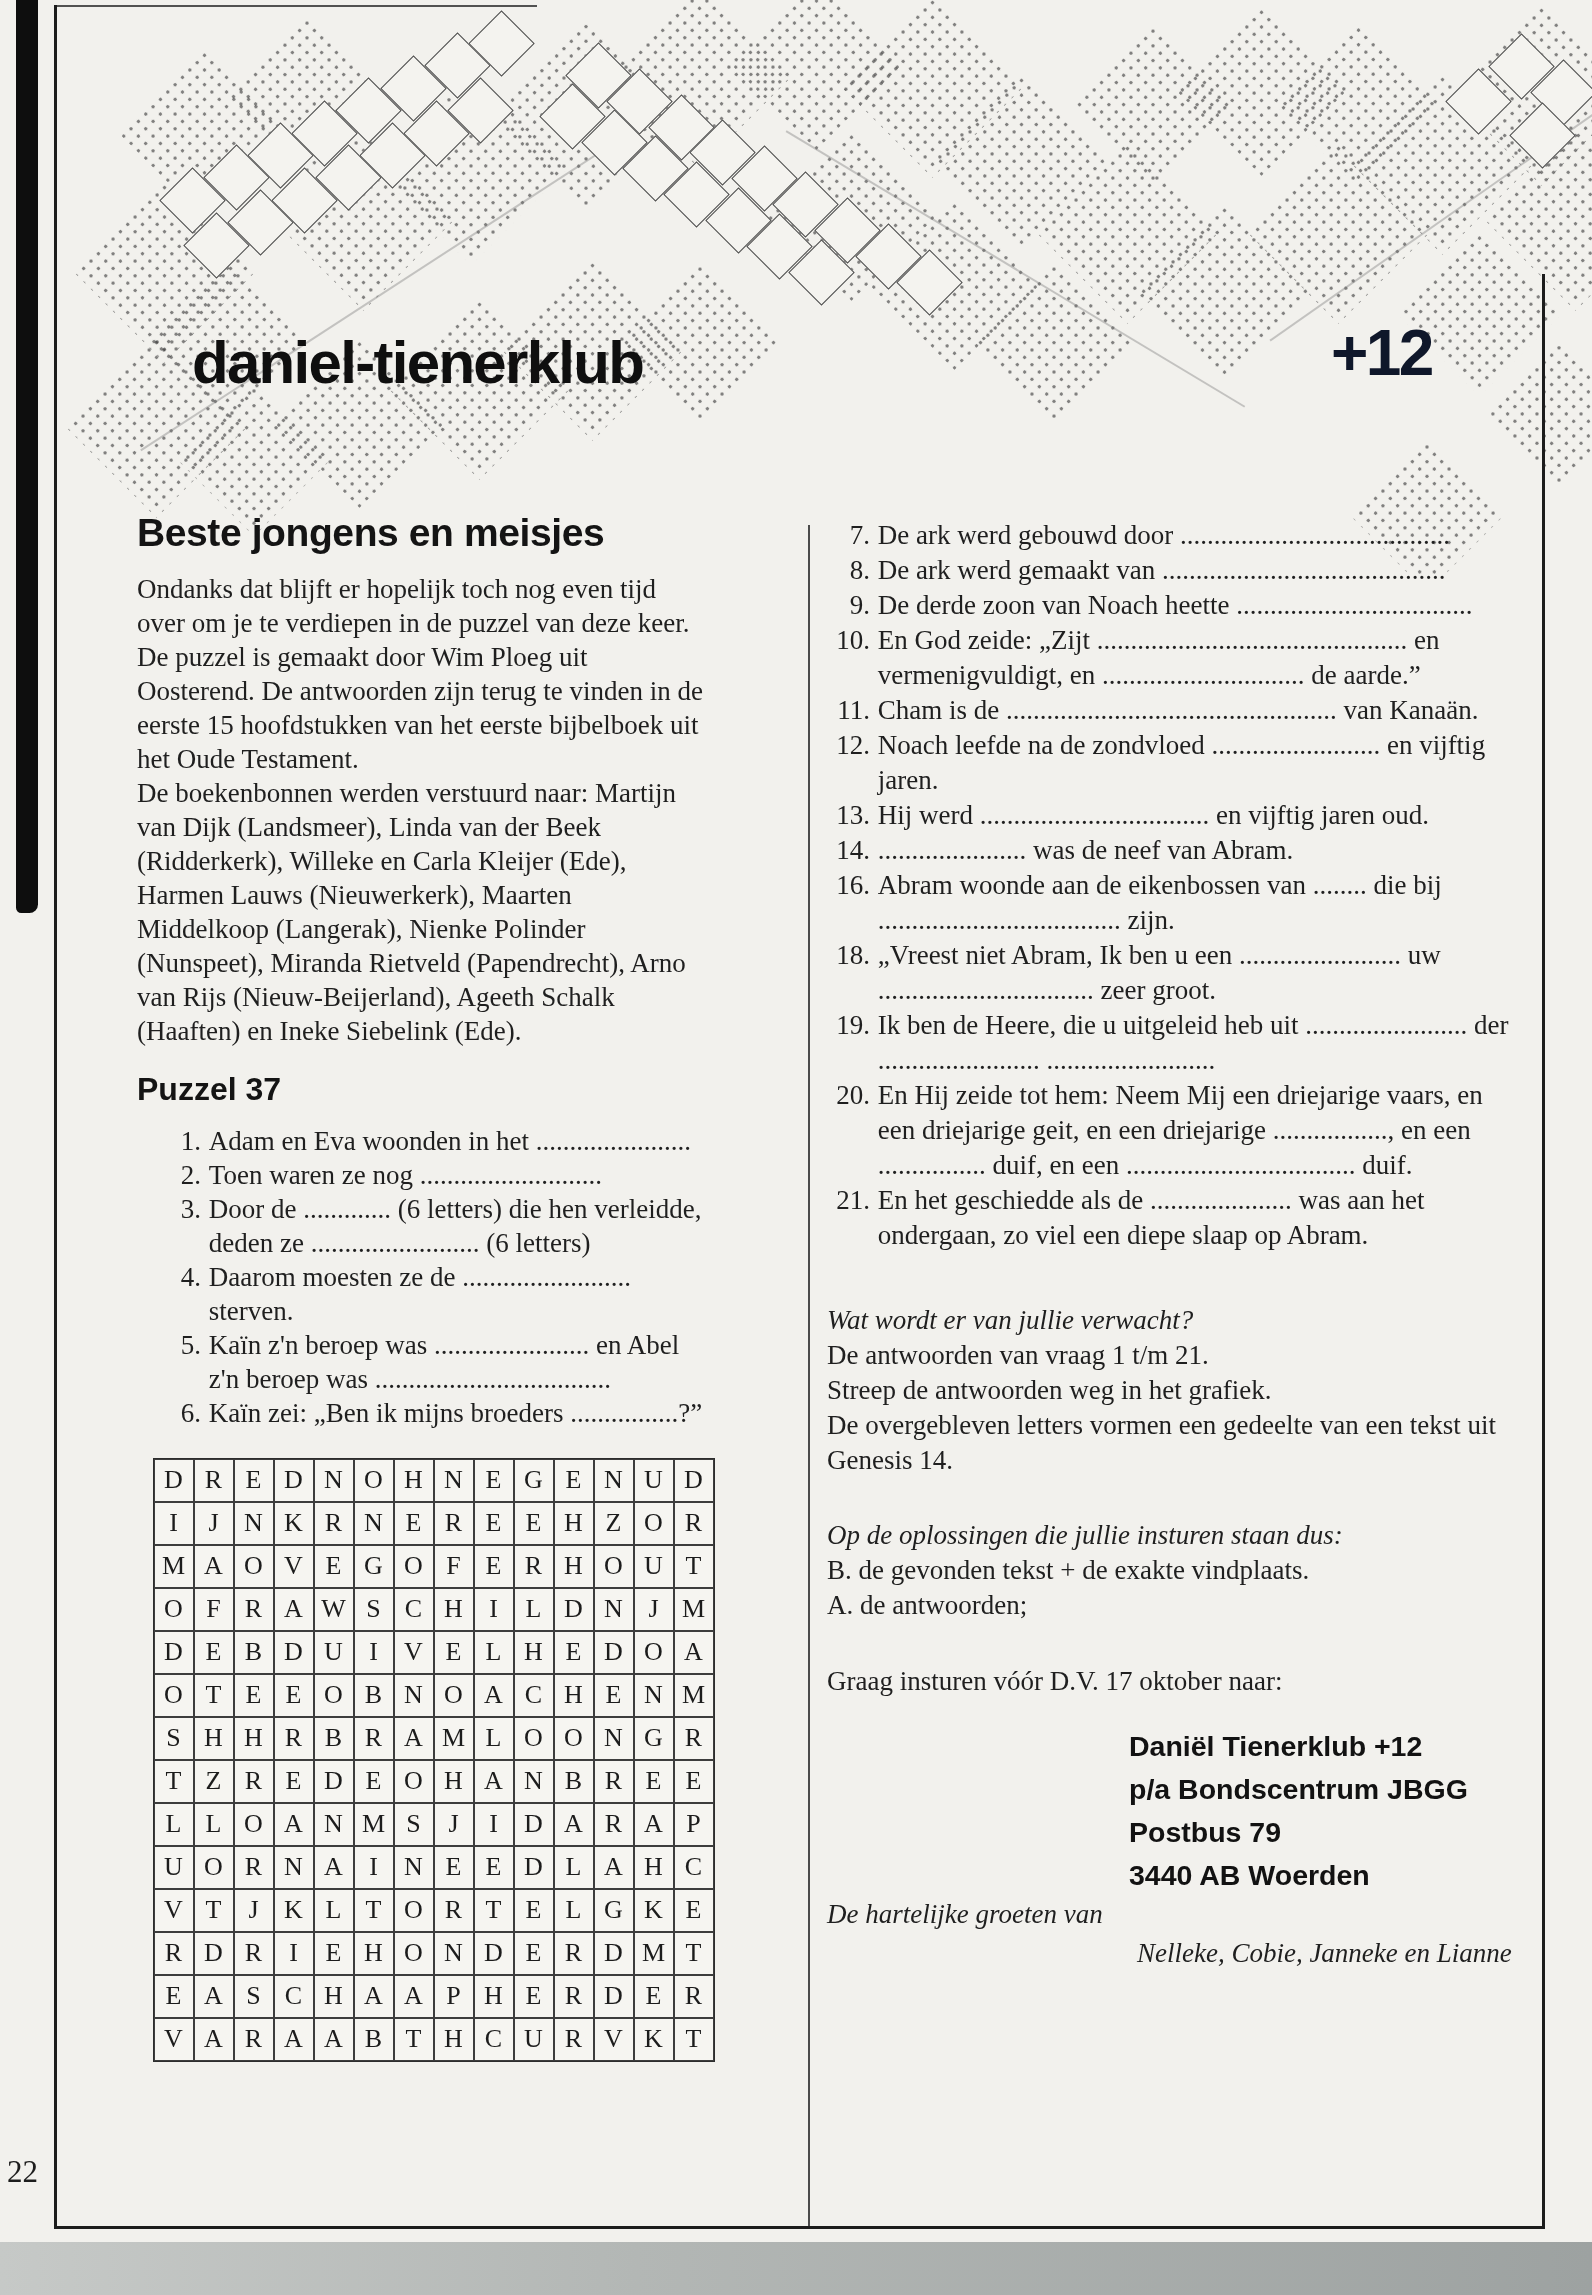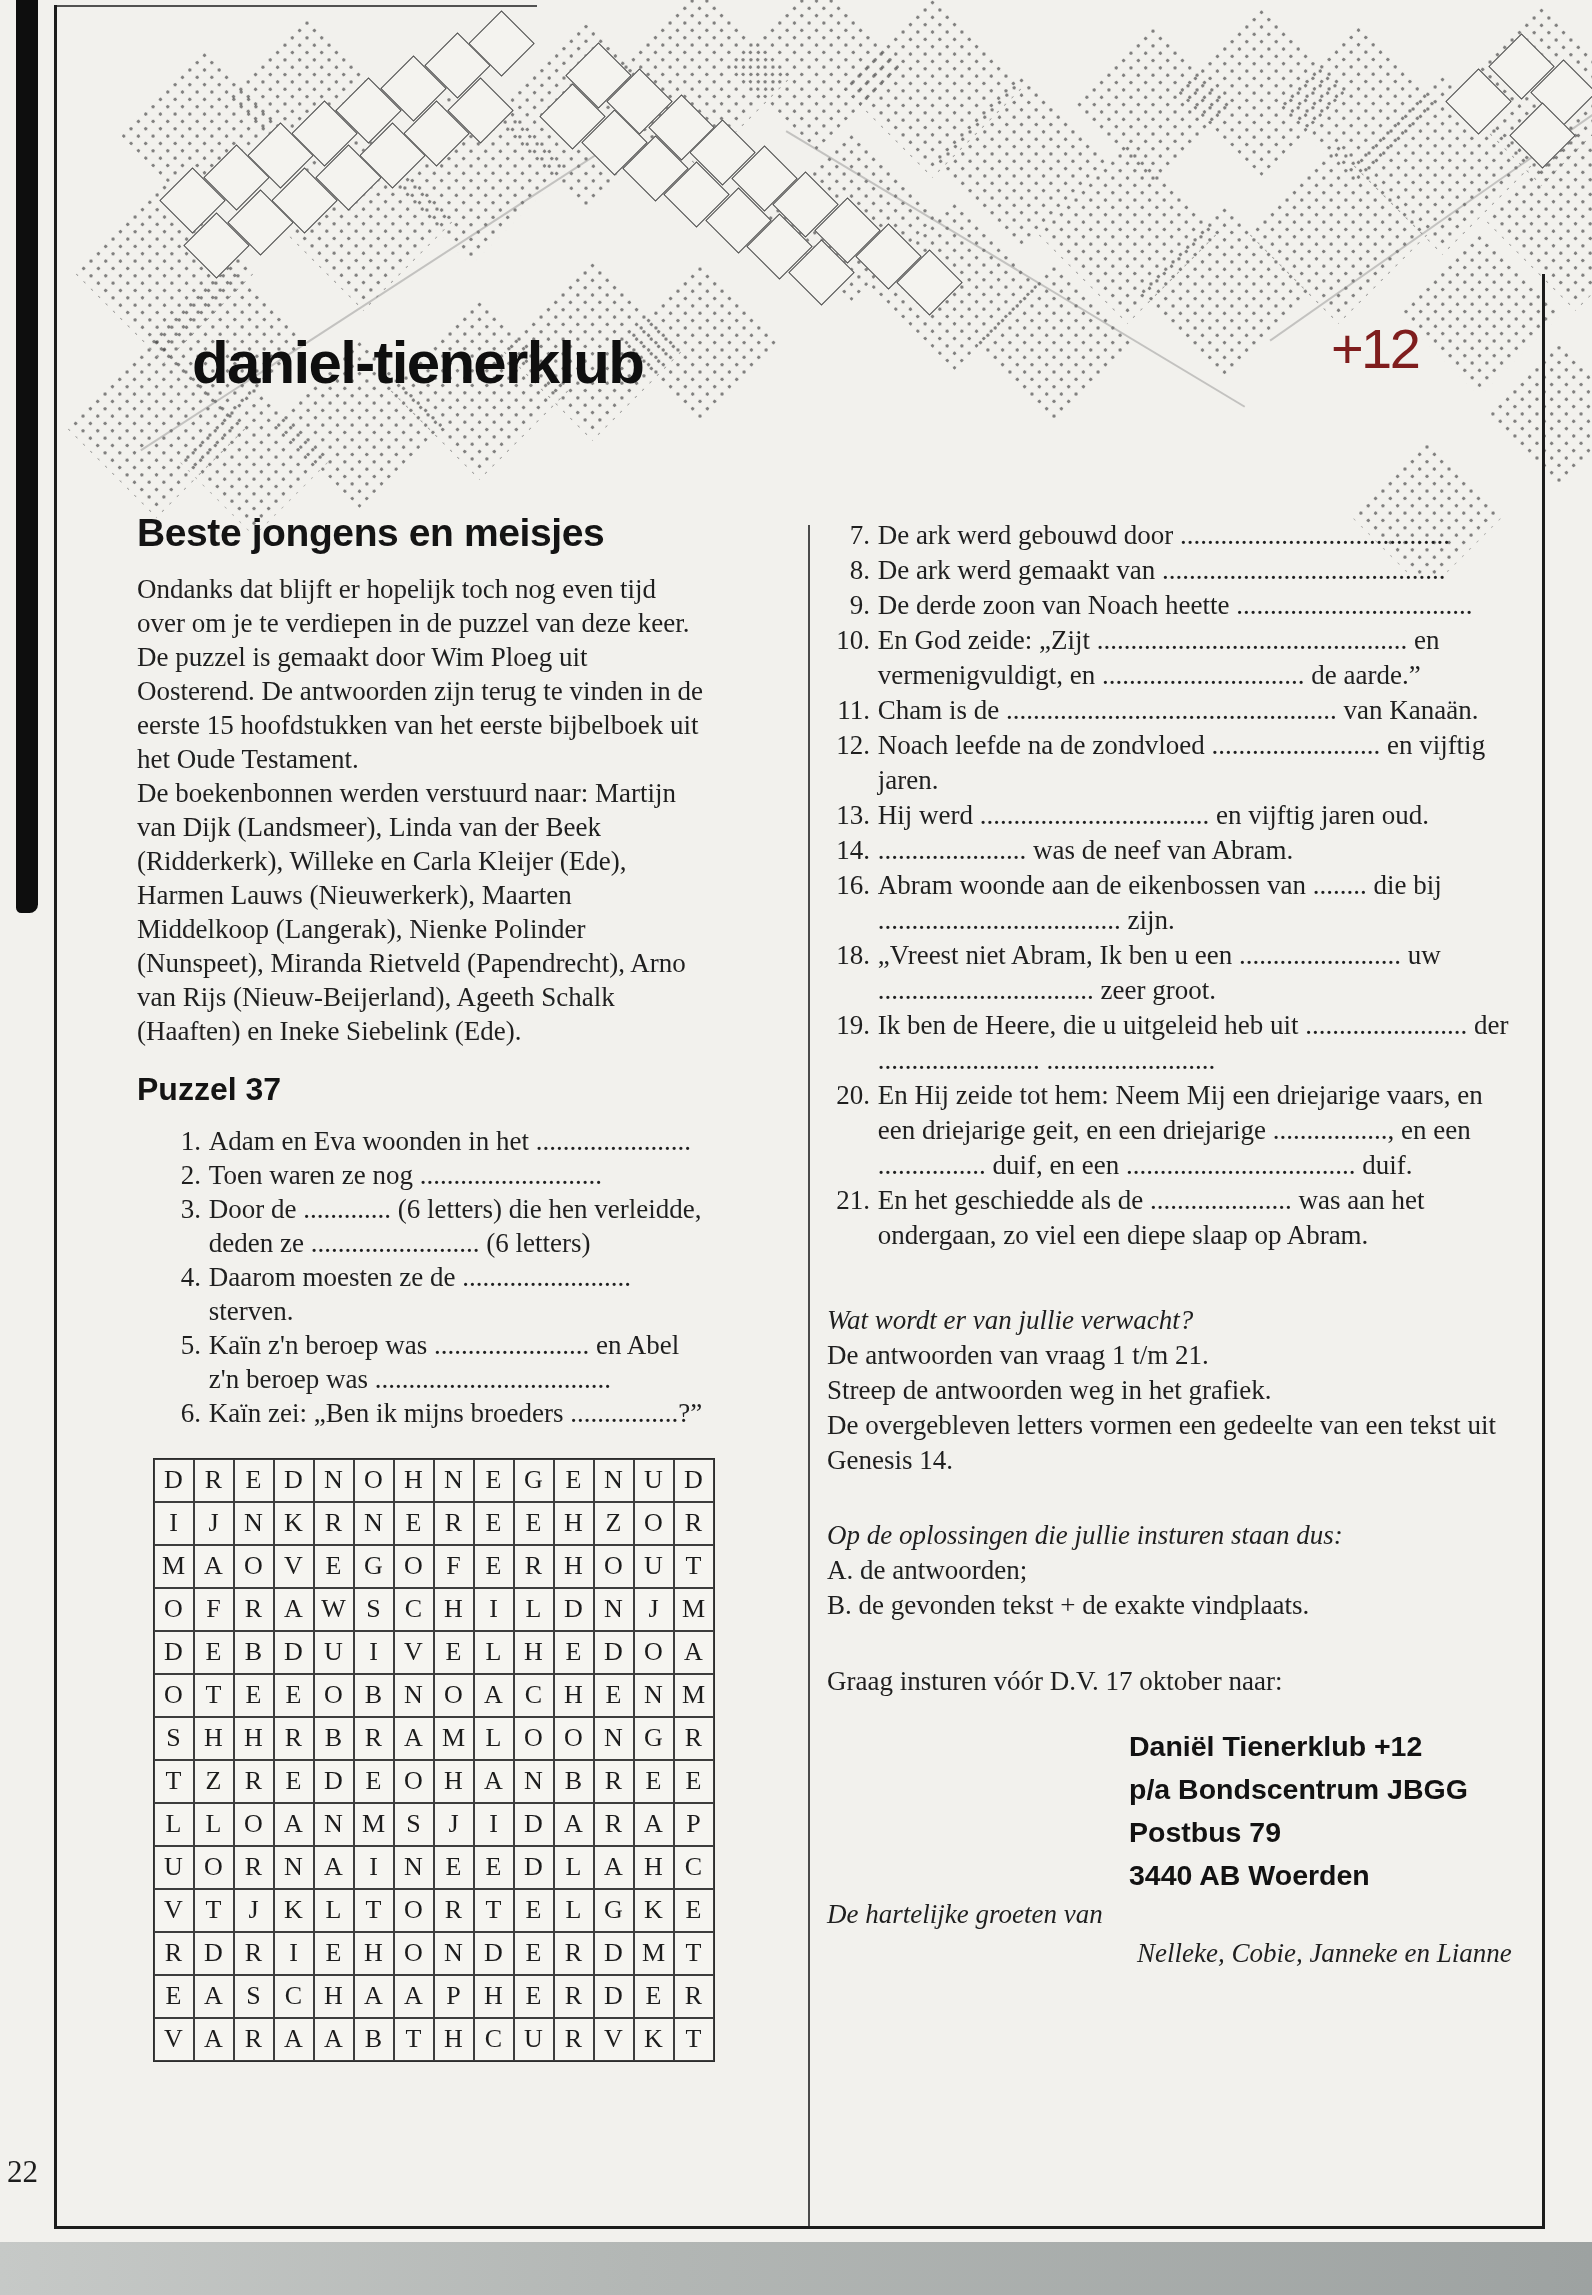--- a/index.html
+++ b/index.html
@@ -27,22 +27,22 @@
     background-image:radial-gradient(circle,#3b3b3b 1.5px,rgba(0,0,0,0) 2px);
     background-size:10.4px 10.4px;opacity:.62;}
   .wsq{position:absolute;width:45px;height:45px;background:#f4f3ef;border:1.7px solid #4a4a4a;
     transform:rotate(45deg);}
   .dline{position:absolute;height:1.7px;background:#777;opacity:.38;}
   
   .logo{position:absolute;left:192px;top:328px;z-index:5;
     font-family:"Liberation Sans", sans-serif;font-weight:900;font-size:60px;
     letter-spacing:-1.7px;color:#0f0f0f;}
   .badge{position:absolute;left:1331px;top:316px;z-index:5;
-    font-family:"Liberation Sans", sans-serif;font-weight:400;font-size:56px;
-    letter-spacing:-2.6px;color:#7f1d1d;}
+    font-family:"Liberation Sans", sans-serif;font-weight:700;font-size:64px;
+    letter-spacing:-2.6px;color:#0f172a;}
   
   .col{position:absolute;z-index:5;font-size:27px;line-height:34px;}
   .col-left{left:129px;top:516px;width:570px;margin-left:8px;}
   .col-right{left:827px;top:518px;width:690px;line-height:35px;}
   h1.greet{font-family:"Liberation Sans", sans-serif;font-weight:bold;font-size:39px;
     letter-spacing:-0.4px;margin:0 0 22.4px 0;color:#141414;}
   .col-left p{margin:0;}
   h2.puzzle{font-family:"Liberation Sans", sans-serif;font-weight:bold;font-size:32px;
     margin:24px 0 17.3px 0;color:#141414;}
   .questions{padding-left:24px;}
@@ -490,23 +490,23 @@
         <div>Streep de antwoorden weg in het grafiek.</div>
 
         <div>De overgebleven letters vormen een gedeelte van een tekst uit Genesis 14.</div>
       </div>
   </div>
 
   <div class="solutions">
     <div class="it">Op de oplossingen die jullie insturen staan dus:</div>
     <div>
 
+        <div>B. de gevonden tekst + de exakte vindplaats.</div>
+
         <div>A. de antwoorden;</div>
-
-        <div>B. de gevonden tekst + de exakte vindplaats.</div>
       </div>
   </div>
 
   <div class="send-line">Graag insturen vóór D.V. 17 oktober naar:</div>
 
   <div class="address">
 
       <div>Daniël Tienerklub +12</div>
 
       <div>p/a Bondscentrum JBGG</div>

